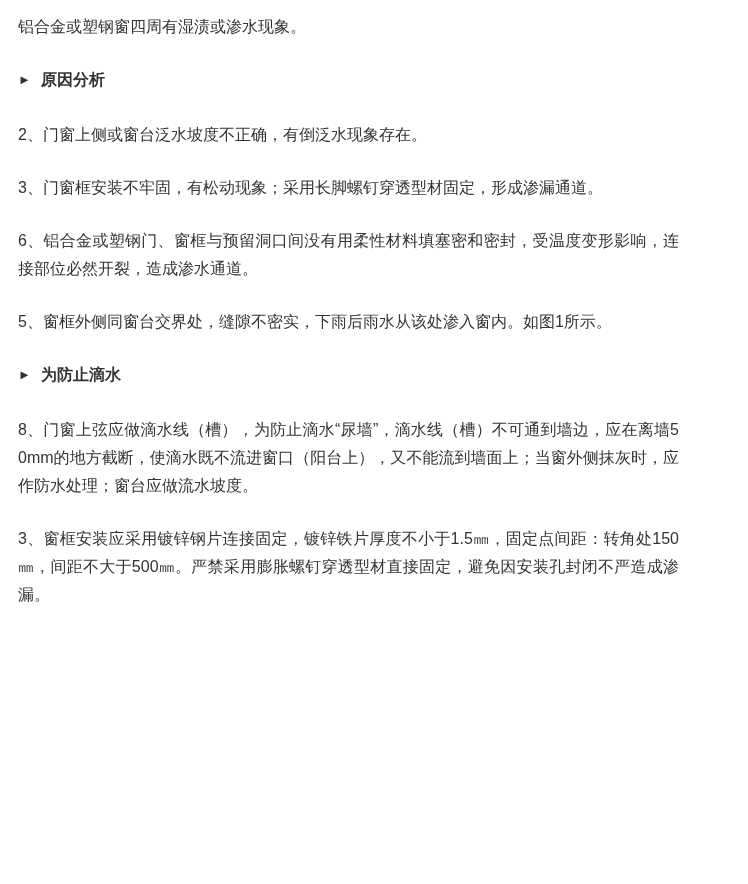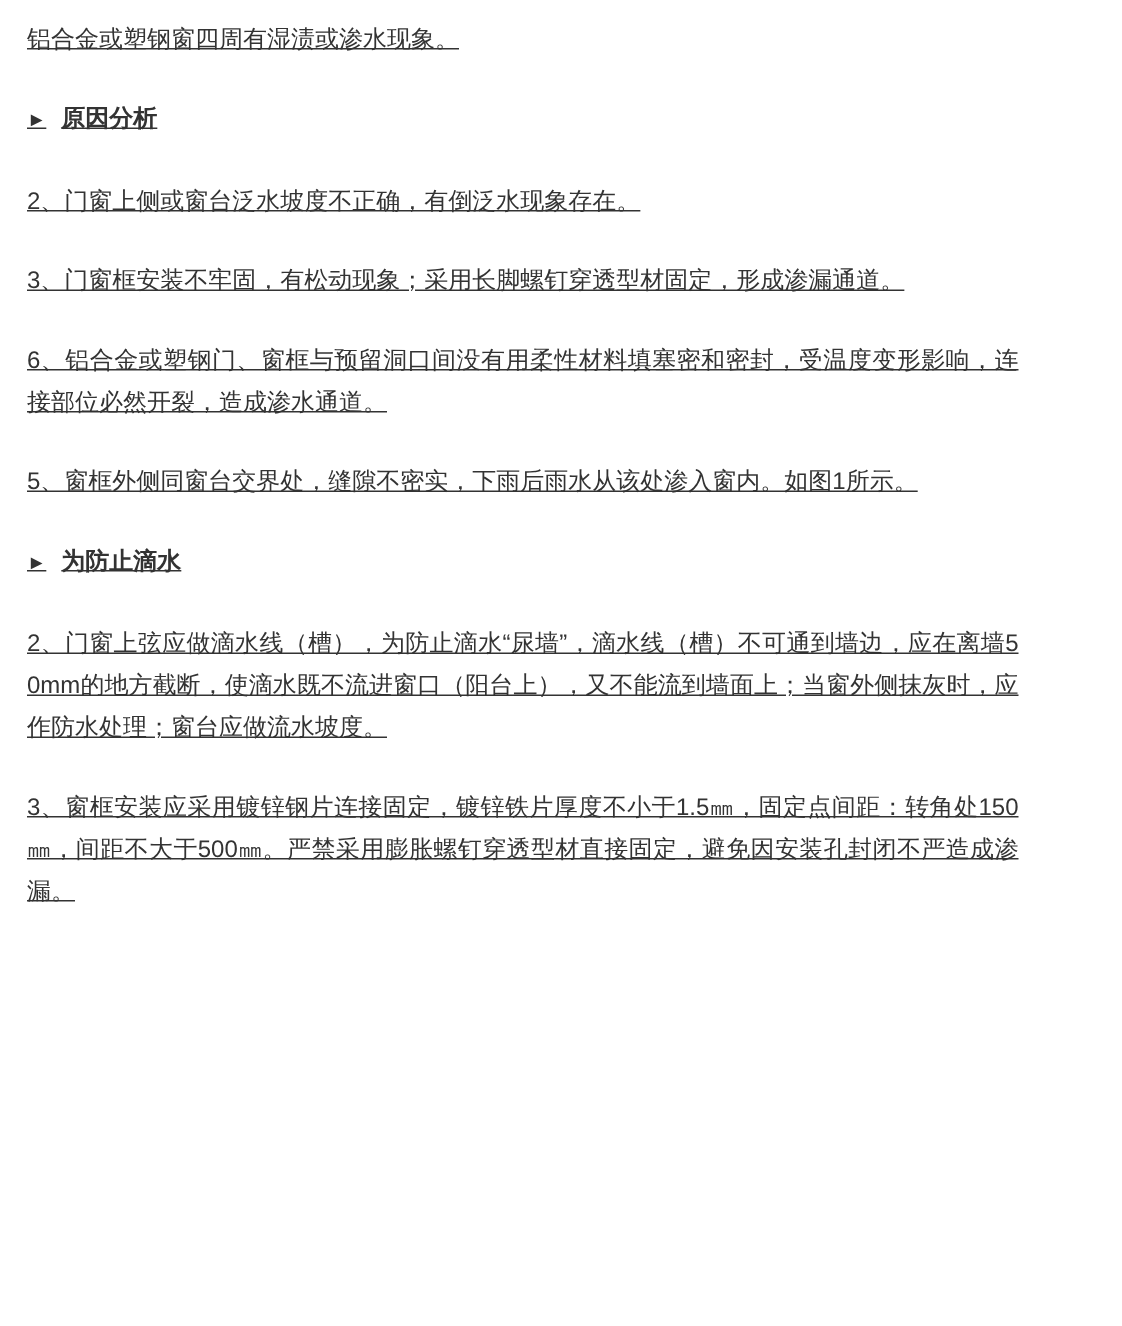--- a/index.html
+++ b/index.html
@@ -14,21 +14,20 @@
     font-family: "Liberation Sans", "DejaVu Sans", sans-serif;
     color: #333333;
   }
   .doc {
     box-sizing: border-box;
     width: 692px;
     padding: 13px 13px 0 18px;
     font-size: 16px;
     line-height: 28px;
     text-align: justify;
-    text-decoration: underline;
   }
   .para {
     margin: 0 0 25px 0;
     word-break: break-all;
   }
   .heading {
     margin: 0 0 27px 0;
     font-size: 16px;
     line-height: 28px;
     font-weight: bold;
@@ -59,16 +58,16 @@
   <p class="para">2、门窗上侧或窗台泛水坡度不正确，有倒泛水现象存在。</p>
   <p class="para">3、门窗框安装不牢固，有松动现象；采用长脚螺钉穿透型材固定，形成渗漏通道。</p>
   <p class="para">6、铝合金或塑钢门、窗框与预留洞口间没有用柔性材料填塞密和密封，受温度变形影响，连接部位必然开裂，造成渗水通道。</p>
   <p class="para">5、窗框外侧同窗台交界处，缝隙不密实，下雨后雨水从该处渗入窗内。如图1所示。</p>
 
   <h3 class="heading">
     <span class="arrow">►</span>
     <span>为防止滴水</span>
   </h3>
 
-  <p class="para">2、门窗上弦应做滴水线（槽），为防止滴水“尿墙”，滴水线（槽）不可通到墙边，应在离墙50mm的地方截断，使滴水既不流进窗口（阳台上），又不能流到墙面上；当窗外侧抹灰时，应作防水处理；窗台应做流水坡度。</p>
+  <p class="para">8、门窗上弦应做滴水线（槽），为防止滴水“尿墙”，滴水线（槽）不可通到墙边，应在离墙50mm的地方截断，使滴水既不流进窗口（阳台上），又不能流到墙面上；当窗外侧抹灰时，应作防水处理；窗台应做流水坡度。</p>
   <p class="para">3、窗框安装应采用镀锌钢片连接固定，镀锌铁片厚度不小于1.5㎜，固定点间距：转角处150㎜，间距不大于500㎜。严禁采用膨胀螺钉穿透型材直接固定，避免因安装孔封闭不严造成渗漏。</p>
 
 </div>
 
 </body></html>

